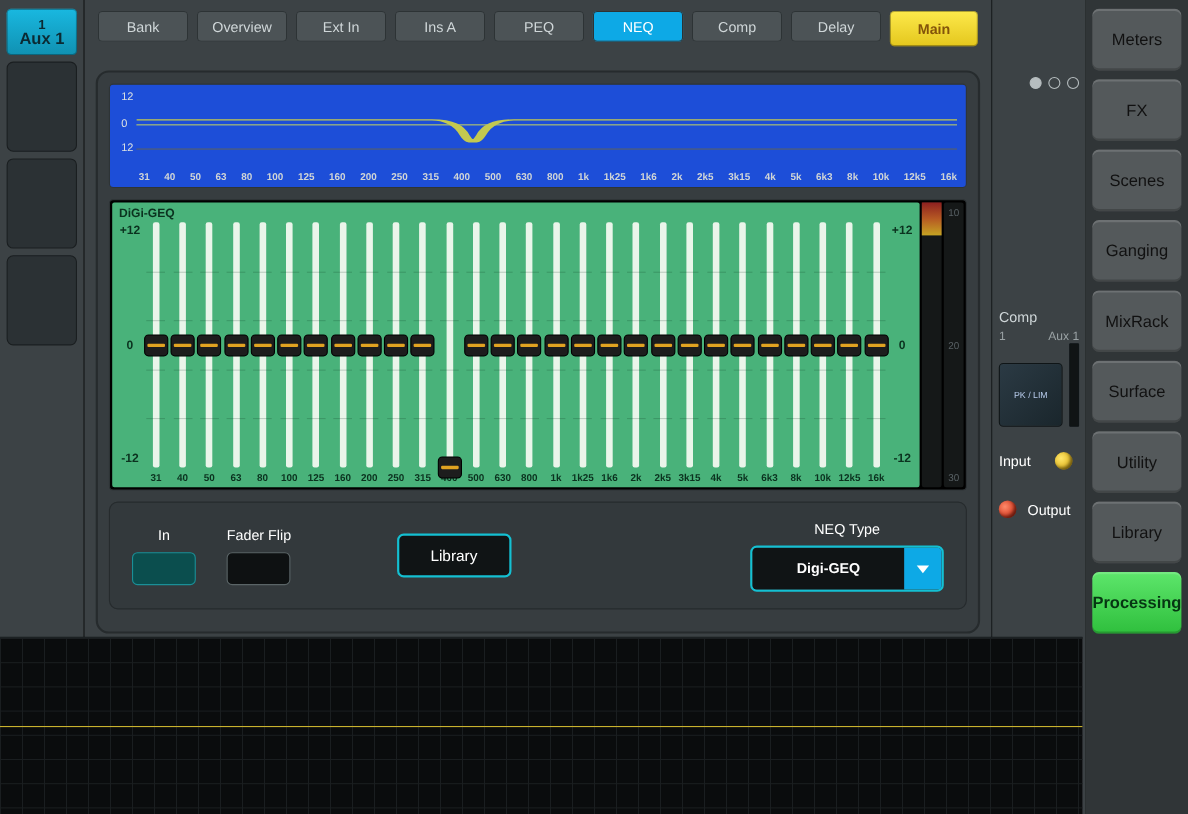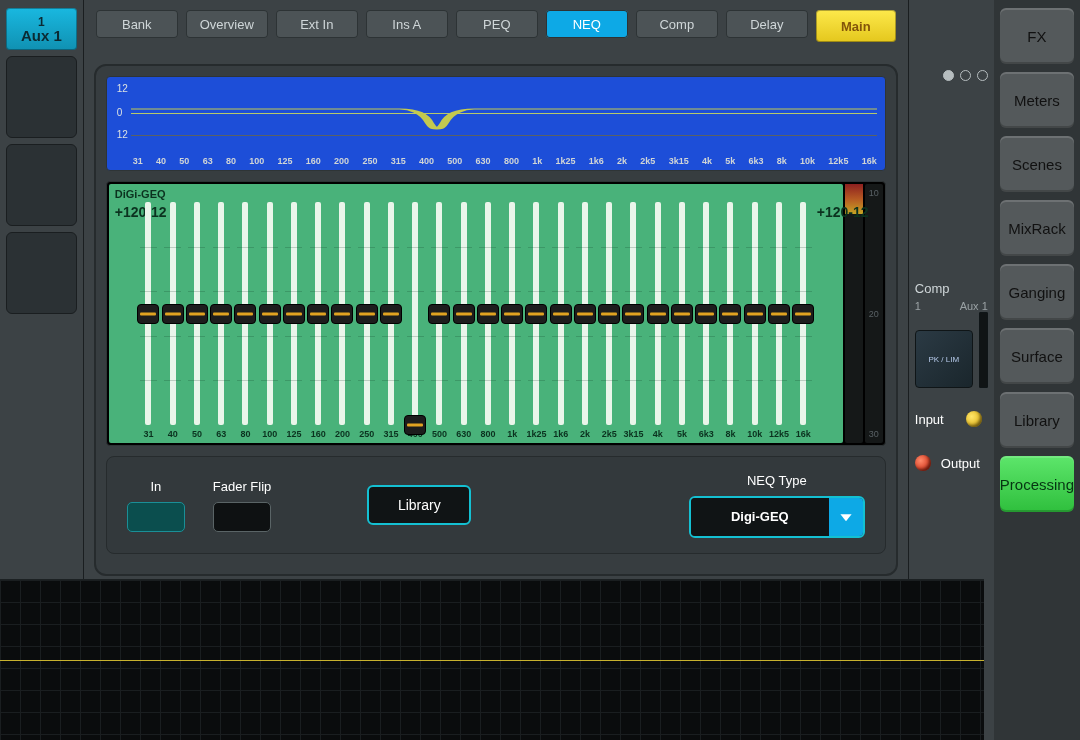--- a/index.html
+++ b/index.html
@@ -83,22 +83,22 @@
   .geq-wrap{
     height:265px;border-radius:4px;background:#000;border:1px solid #2e3436;
     display:flex;align-items:stretch;padding:2px;gap:2px;box-sizing:border-box;
   }
   .geq-green{
     flex:1;background:#49b27a;border-radius:2px;position:relative;
     padding:4px 6px 2px 6px;box-sizing:border-box;display:flex;flex-direction:column;
   }
   .geq-title{font-size:11px;font-weight:bold;color:#0b321f;height:12px;}
   .sliders-area{flex:1;display:flex;align-items:stretch;gap:3px;position:relative;padding:2px 0;}
-  .geq-ylabel{width:20px;display:flex;flex-direction:row;justify-content:space-between;
-    color:#0b321f;font-size:14px;font-weight:bold;text-align:center;padding:2px 0;}
+  .geq-ylabel{width:20px;display:flex;flex-direction:column;justify-content:space-between;
+    color:#0b321f;font-size:11px;font-weight:bold;text-align:center;padding:2px 0;}
   .slider{
     flex:1;position:relative;display:flex;justify-content:center;align-items:flex-start;
   }
   .track{
     width:6px;height:100%;background:#eaf5ea;border-radius:2px;margin:0 auto;
   }
   .ticks{position:absolute;top:0;bottom:0;left:0;right:0;}
   .ticks div{position:absolute;left:10%;right:10%;height:1px;background:#0b321f33;}
   .thumb{
     position:absolute;width:20px;height:18px;left:50%;transform:translate(-50%,-50%);
@@ -173,21 +173,21 @@
   
   .right-b{
     width:96px;background:#303537;display:flex;flex-direction:column;gap:8px;padding:8px 6px;box-sizing:border-box;
   }
   .navbtn{
     flex:0 0 56px;border-radius:6px;background:#54595b;color:#1a1e20;font-size:15px;
     display:flex;align-items:center;justify-content:center;text-align:center;
     box-shadow:inset 0 -2px 0 rgba(0,0,0,.2),inset 0 2px 0 rgba(255,255,255,.15);
     cursor:pointer;color:#111;
   }
-  .navbtn.green{background:linear-gradient(#5de66b,#2fbf3d);color:#063512;font-weight:normal;}
+  .navbtn.green{background:linear-gradient(#5de66b,#2fbf3d);color:#063512;font-weight:bold;}
 
   
   .bottom{
     position:absolute;left:0;right:96px;bottom:0;height:160px;
     background:#0a0c0d;border-top:1px solid #1c2123;
   }
   .bottom .grid{
     position:absolute;inset:0;
     background-image:
       linear-gradient(#1a1e20 1px,transparent 1px),
@@ -623,26 +623,27 @@
       <div style="flex:1"></div>
     </div>
     <div class="io-knob knob-in" style="align-self:flex-end;margin-top:-16px;margin-right:6px"></div>
     <div class="io-row" style="margin-top:28px">
       <div class="io-knob knob-out"></div>
       <span>Output</span>
     </div>
   </div>
 
   <div class="right-b" id="right-nav">
+      <div class="navbtn">Meters</div>
       <div class="navbtn">FX</div>
-      <div class="navbtn">Meters</div>
       <div class="navbtn">Scenes</div>
+      <div class="navbtn">Ganging</div>
       <div class="navbtn">MixRack</div>
-      <div class="navbtn">Ganging</div>
       <div class="navbtn">Surface</div>
+      <div class="navbtn">Utility</div>
       <div class="navbtn">Library</div>
       <div class="navbtn green">Processing</div>
     </div>
 
 </div>
 
 <div class="bottom">
   <div class="grid"></div>
   <div class="line"></div>
 </div>

